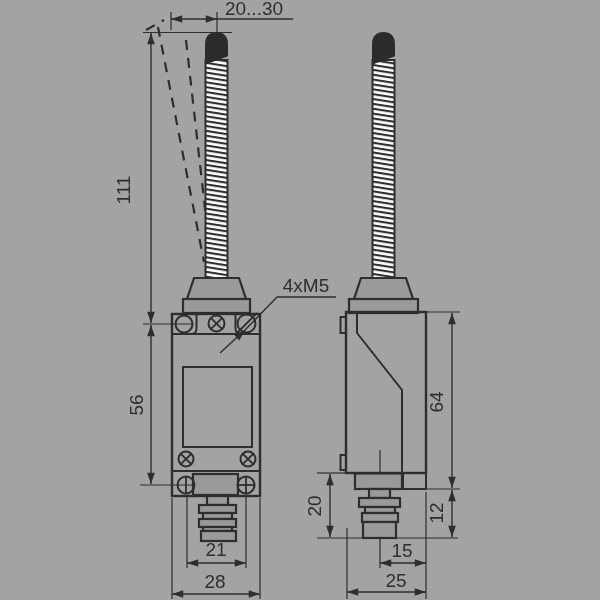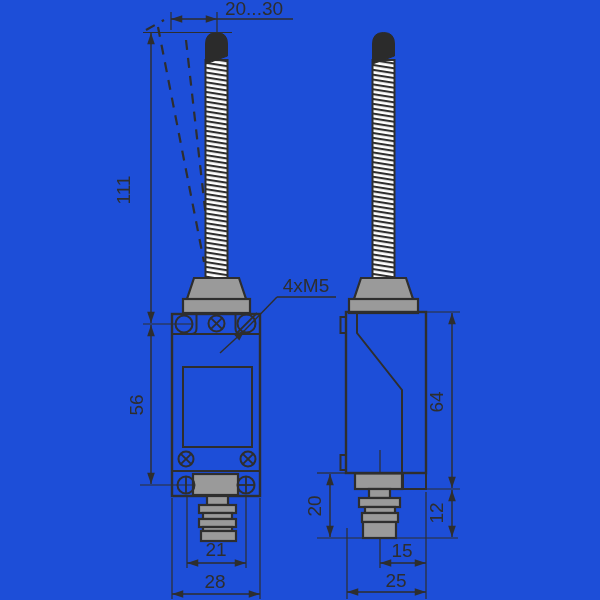--- a/index.html
+++ b/index.html
@@ -1,16 +1,16 @@
 <!DOCTYPE html>
 <html><head>
 <meta charset="utf-8">
 <style>
   html,body{margin:0;padding:0;background:#ffffff;}
-  #canvas{position:relative;width:600px;height:600px;background:#1d4ed8;overflow:hidden;
+  #canvas{position:relative;width:600px;height:600px;background:#a3a3a3;overflow:hidden;
           font-family:"Liberation Sans", sans-serif;}
   svg{display:block;}
   .outline{fill:none;stroke:#2e2e2e;stroke-width:2.4;stroke-linejoin:miter;}
   .outline-thin{fill:none;stroke:#2e2e2e;stroke-width:2;}
   .gray{fill:#9a9a9a;stroke:#2e2e2e;stroke-width:2.2;stroke-linejoin:miter;}
   .dim{fill:none;stroke:#2e2e2e;stroke-width:1.4;}
   .ext{fill:none;stroke:#2e2e2e;stroke-width:1.2;}
   .dash{fill:none;stroke:#2e2e2e;stroke-width:2.2;stroke-dasharray:10 8;}
   .glyph{fill:none;stroke:#2e2e2e;stroke-width:1.8;}
   .dim-text{font-family:"Liberation Sans", sans-serif;font-size:19px;fill:#2e2e2e;}

